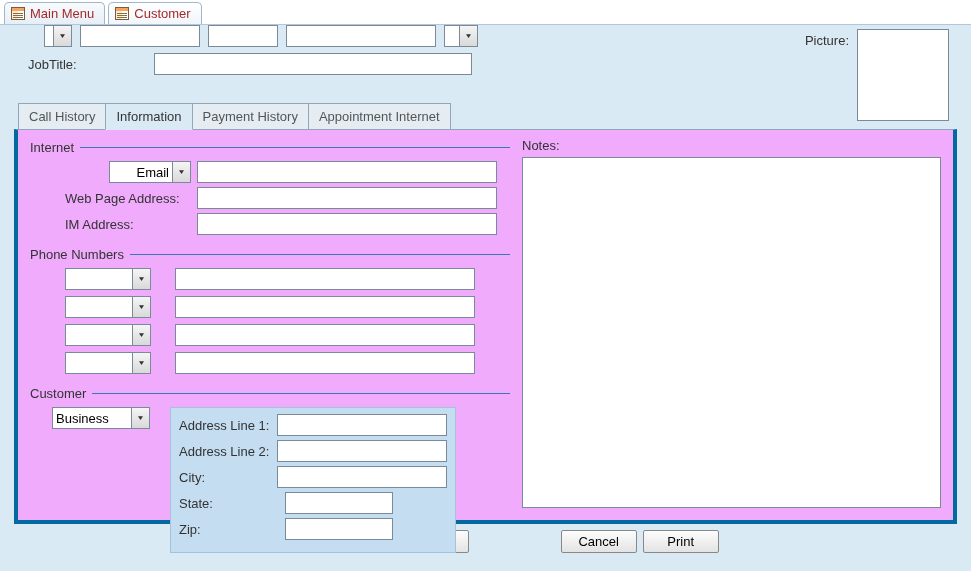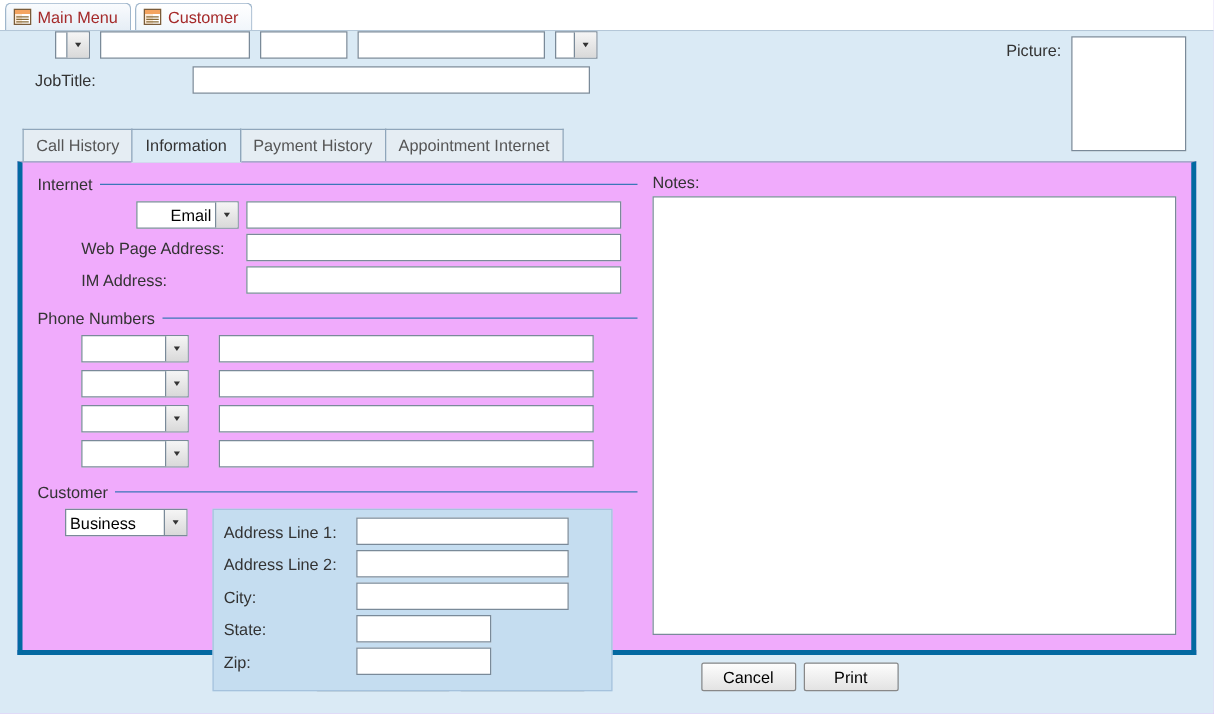--- a/index.html
+++ b/index.html
@@ -158,21 +158,21 @@
 
   .fldrow { display:flex; align-items:center; gap:6px; margin:2px 0 4px 35px; }
   .fldrow .lbl { width:126px; text-align:left; }
   .fldrow .lbl.right { text-align:right; width:126px; }
   .phone-row { display:flex; align-items:center; gap:24px; margin:4px 0 6px 35px;}
   
   .addr-panel{
     background:#c5ddf0;
     border:1px solid #a5c2dd;
     padding:4px 8px 8px 8px;
-    width:320px;
+    width:286px;
   }
   .addr-row{ display:flex; align-items:center; gap:6px; margin:2px 0 4px 0;}
   .addr-row .lbl{ width:100px; }
 
   .addresses-flex{ display:flex; gap:20px; margin:2px 0 0 22px; }
 
   .notes-area{
     border:1px solid #7a8a99; background:#fff; flex:1; margin-top:4px;
   }
 

